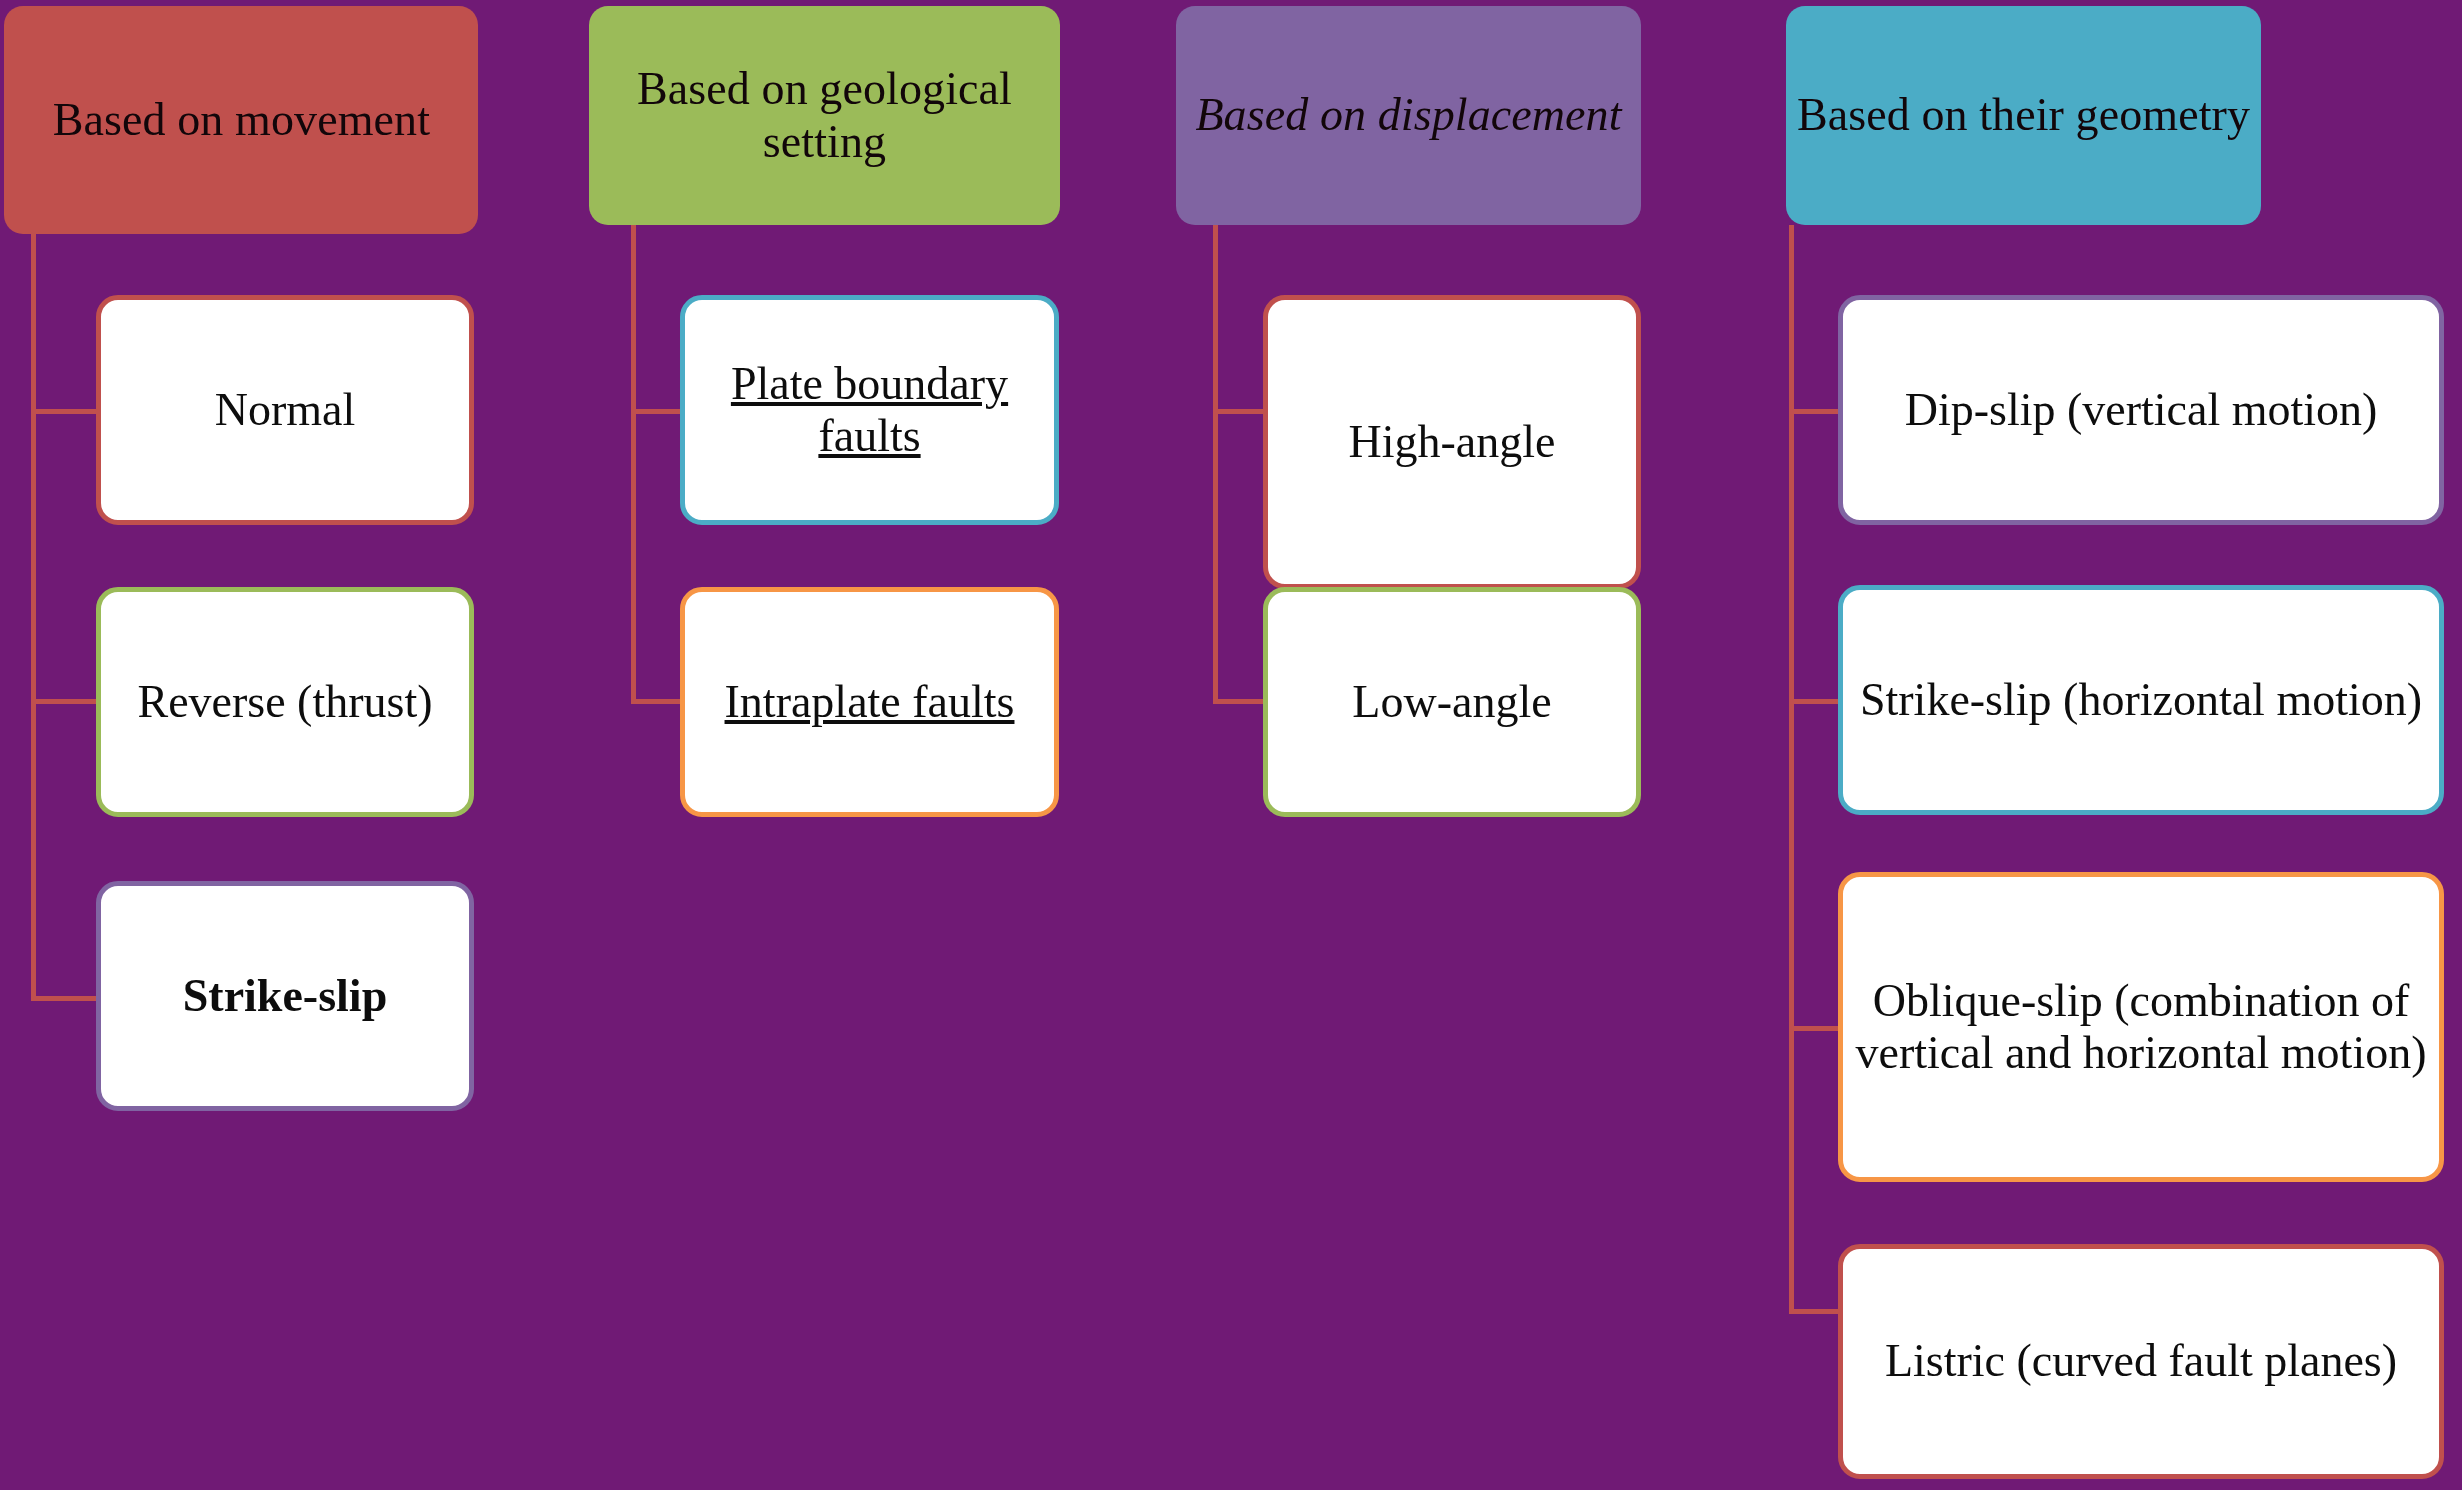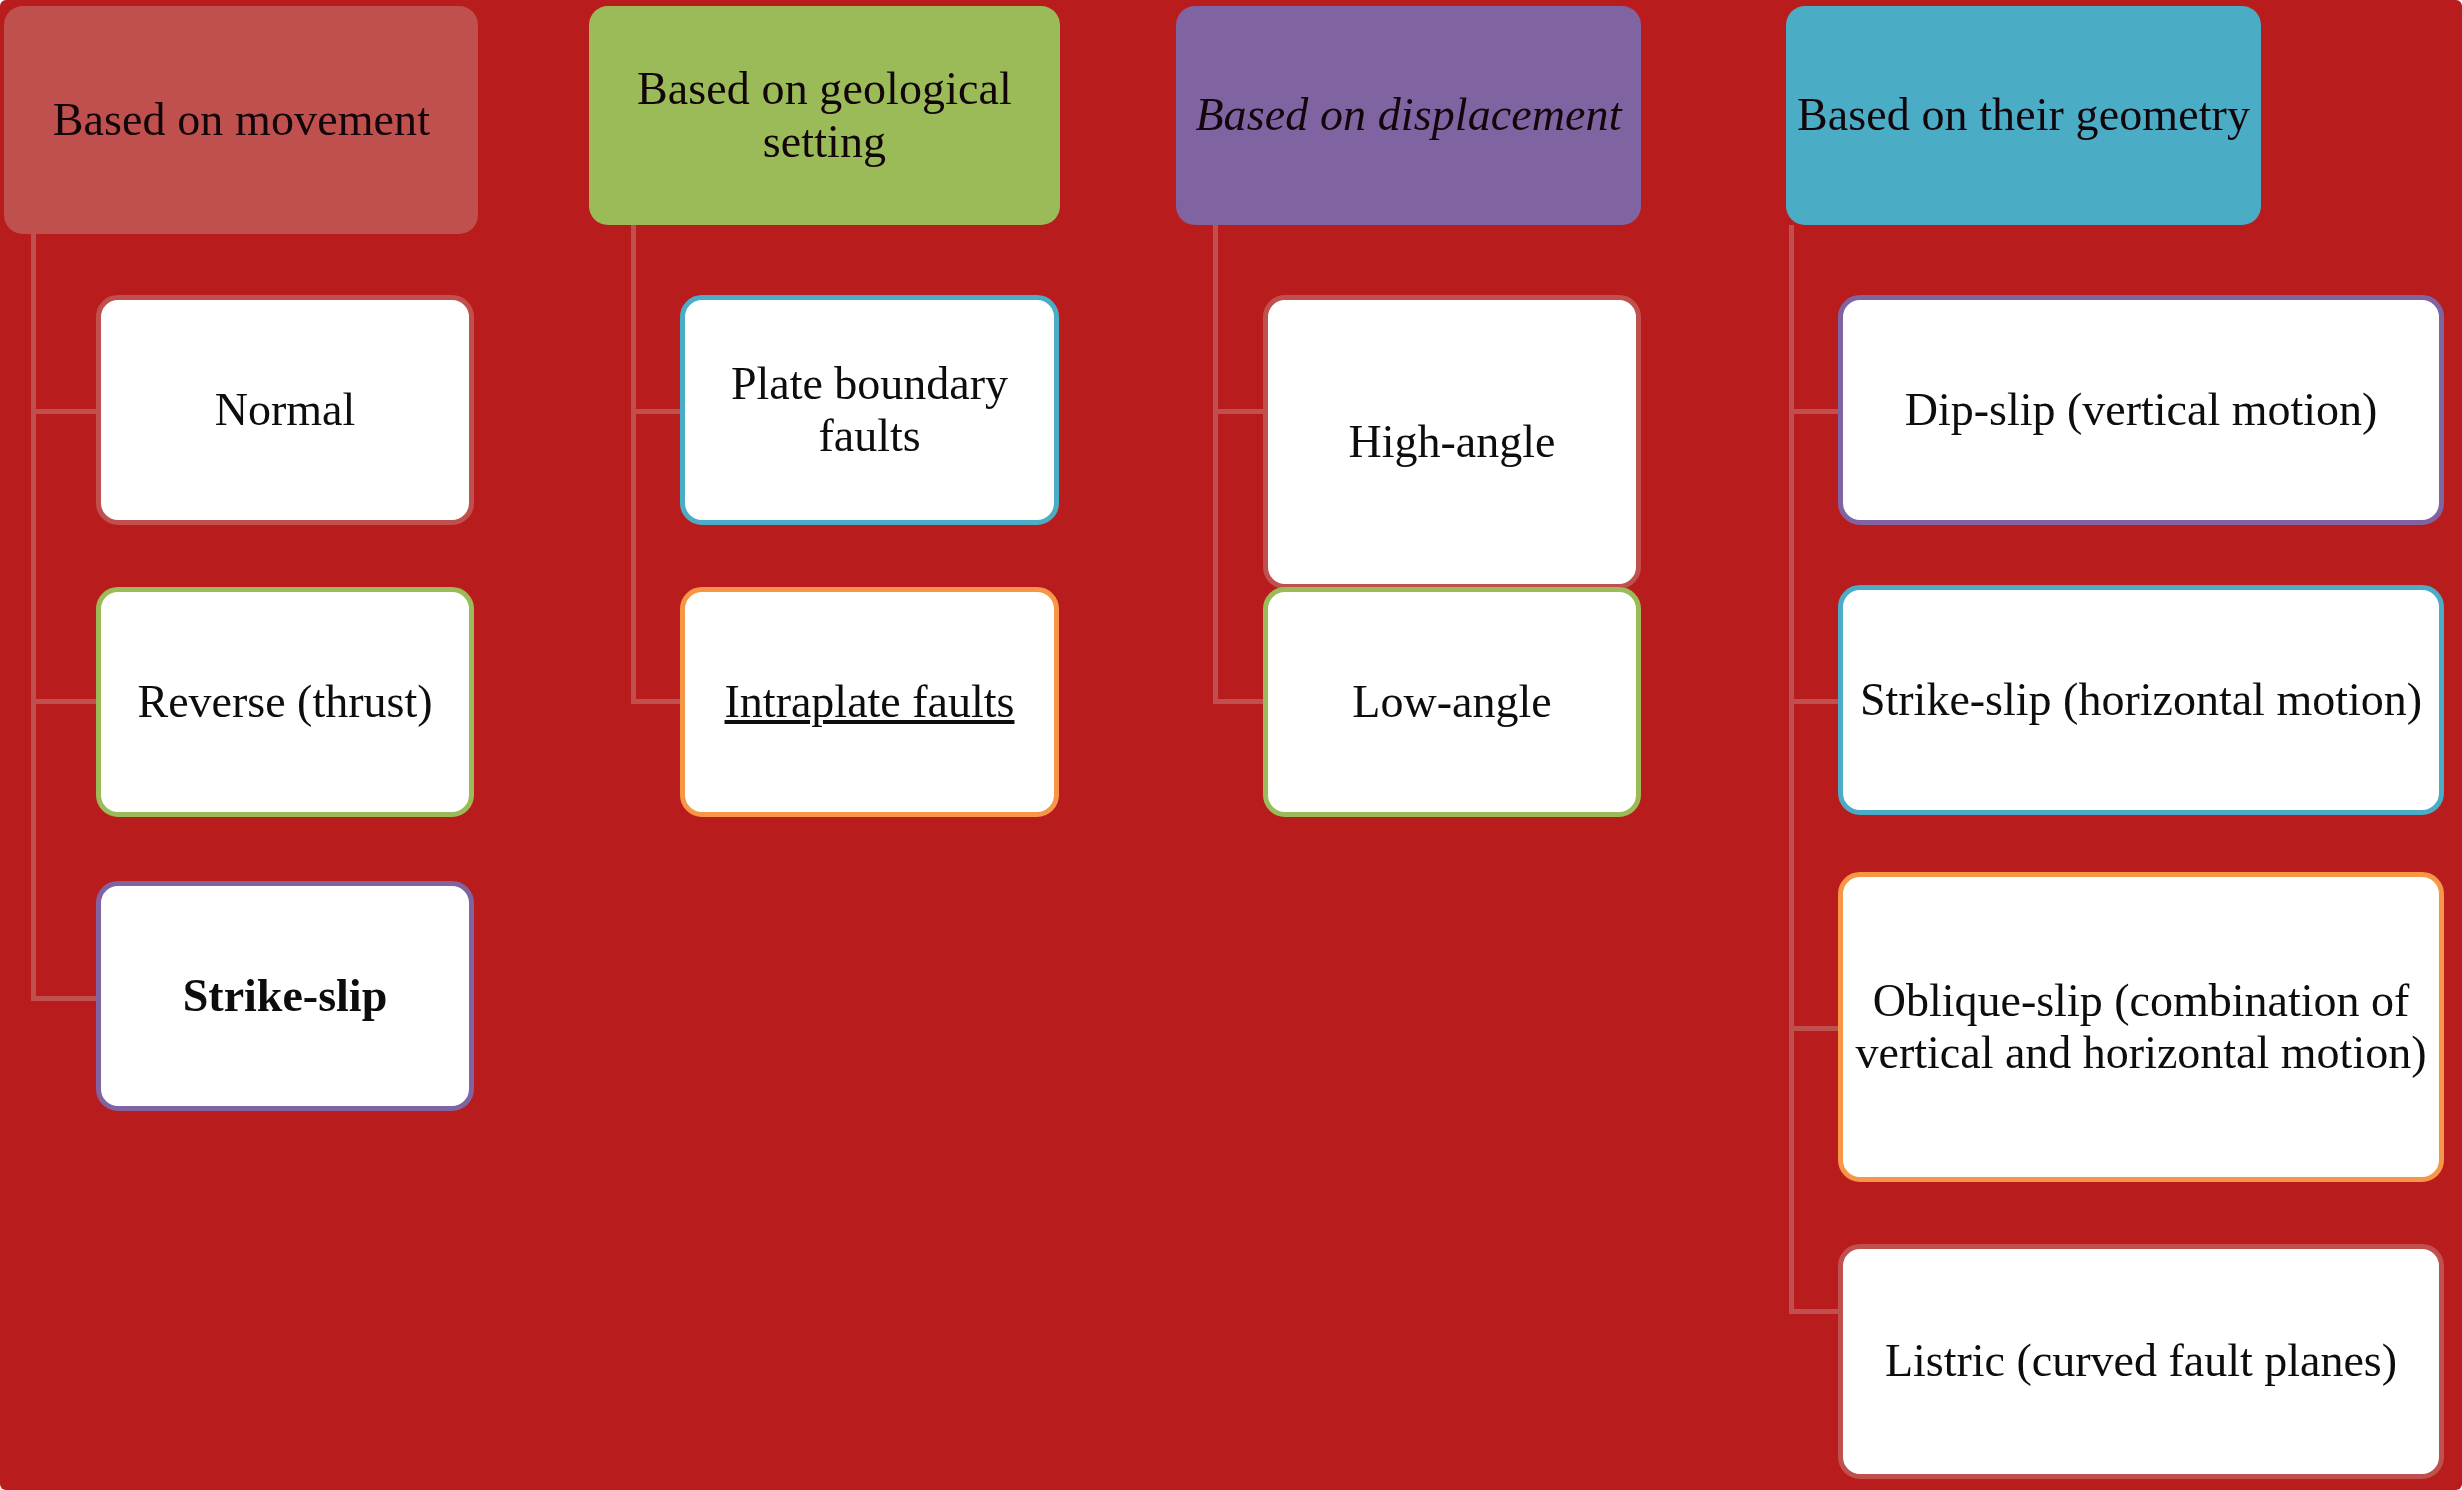--- a/index.html
+++ b/index.html
@@ -5,24 +5,23 @@
 <style>
   html, body {
     margin: 0;
     padding: 0;
     background: #ffffff;
   }
   #canvas {
     position: relative;
     width: 2462px;
     height: 1490px;
-    background: #b91c1c;
+    background: #701a75;
     overflow: hidden;
     font-family: "Liberation Serif", "DejaVu Serif", serif;
-    border-radius: 6px;
   }
 
   
   .cat-header {
     position: absolute;
     box-sizing: border-box;
     border-radius: 19px;
     display: flex;
     align-items: center;
     justify-content: center;
@@ -91,21 +90,21 @@
   </div>
 
   <div class="cat-header" style="left:589px; top:6px; width:471px; height:219px; background:#9bbb59;">
     <span>Based on geological setting</span>
   </div>
 
   <div class="trunk" style="left:631px; top:225px; height:478px;"></div>
   <div class="branch" style="left:631px; top:409px; width:73px;"></div>
   <div class="branch" style="left:631px; top:699px; width:73px;"></div>
 
-  <div class="leaf" style="left:680px; top:295px; width:379px; height:230px; border-color:#4bacc6;">
+  <div class="leaf" style="left:680px; top:295px; width:379px; height:230px; border-color:#4bacc6;text-decoration:underline;">
     <span>Plate boundary faults</span>
   </div>
 
   <div class="leaf" style="left:680px; top:587px; width:379px; height:230px; border-color:#f79646;text-decoration:underline;">
     <span>Intraplate faults</span>
   </div>
 
   <div class="cat-header" style="left:1176px; top:6px; width:465px; height:219px; background:#8064a2;font-style:italic;">
     <span>Based on displacement</span>
   </div>

